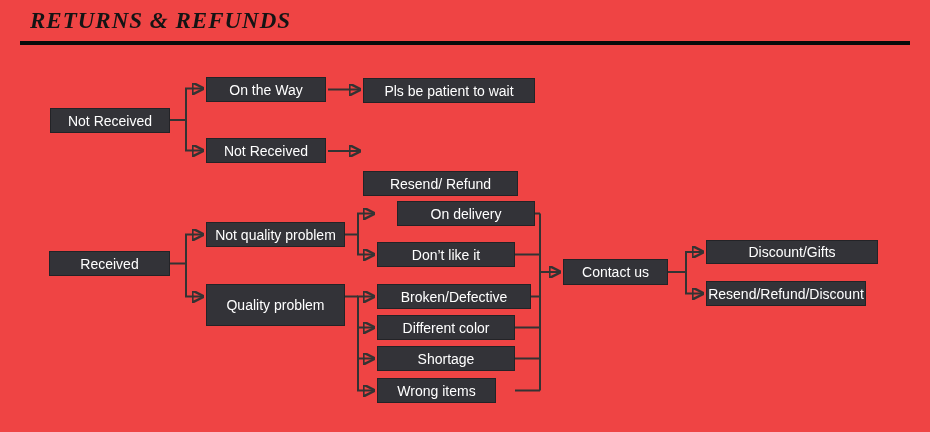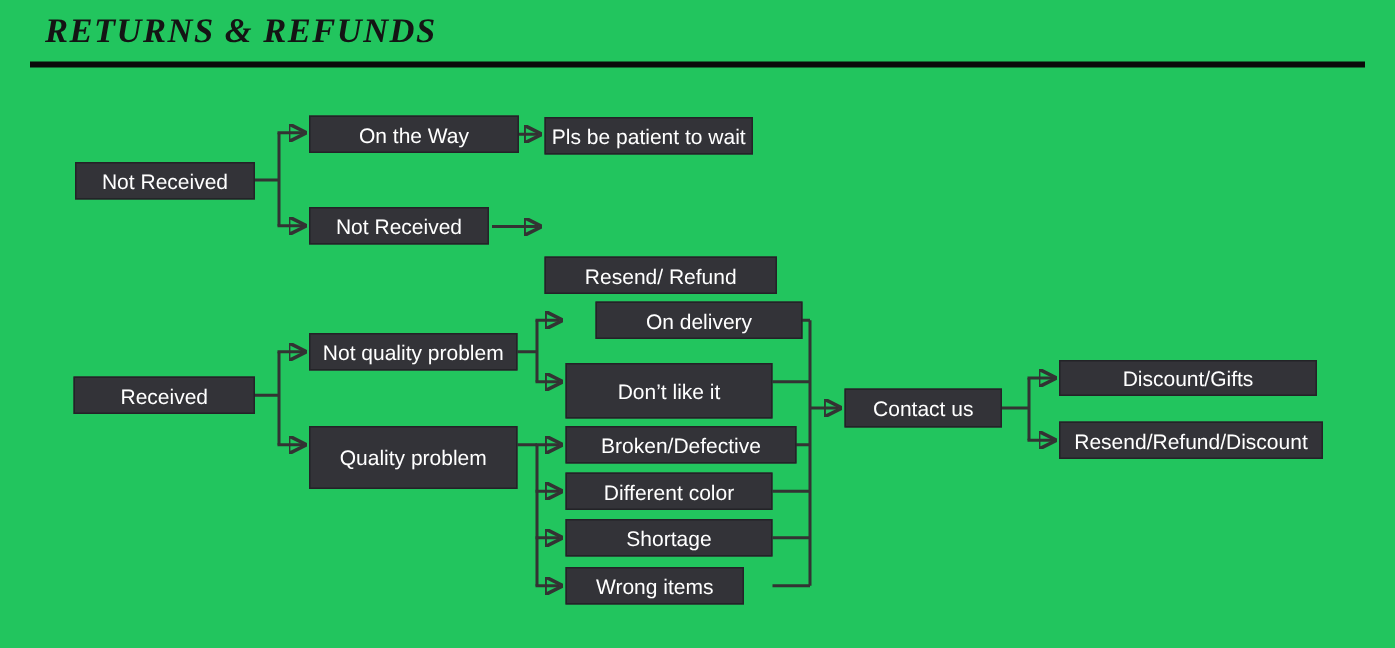--- a/index.html
+++ b/index.html
@@ -1,20 +1,20 @@
 <!DOCTYPE html>
 <html><head>
 <meta charset="utf-8">
 <style>
   html, body { margin: 0; padding: 0; background: #ffffff; }
   .stage {
     position: relative;
     width: 930px;
     height: 432px;
-    background: #22c55e;
+    background: #ef4444;
     overflow: hidden;
     font-family: "Liberation Sans", sans-serif;
   }
   .page-title {
     position: absolute;
     left: 30px;
     top: 8px;
     font-family: "Liberation Serif", serif;
     font-style: italic;
     font-weight: bold;
@@ -47,36 +47,36 @@
     color: #ffffff;
     font-size: 14px;
     display: flex;
     align-items: center;
     justify-content: center;
     white-space: nowrap;
     text-align: center;
   }
   
   .n-nr-root  { left: 50px;  top: 108px; width: 120px; height: 25px; }
-  .n-nr-b1    { left: 206px; top: 77px;  width: 140px; height: 25px; }
-  .n-nr-o1    { left: 363px; top: 78px;  width: 139px; height: 25px; }
+  .n-nr-b1    { left: 206px; top: 77px;  width: 120px; height: 25px; }
+  .n-nr-o1    { left: 363px; top: 78px;  width: 172px; height: 25px; }
   .n-nr-b2    { left: 206px; top: 138px; width: 120px; height: 25px; }
   .n-nr-o2    { left: 363px; top: 139px; width: 155px; height: 25px; margin-top: 32px; }
   .n-rc-root  { left: 49px;  top: 251px; width: 121px; height: 25px; }
   .n-rc-c1    { left: 206px; top: 222px; width: 139px; height: 25px; }
   .n-rc-c2    { left: 206px; top: 284px; width: 139px; height: 42px; }
   .n-rc-r1    { left: 377px; top: 201px; width: 138px; height: 25px; margin-left: 20px; }
-  .n-rc-r2    { left: 377px; top: 242px; width: 138px; height: 37px; }
+  .n-rc-r2    { left: 377px; top: 242px; width: 138px; height: 25px; }
   .n-rc-r3    { left: 377px; top: 284px; width: 154px; height: 25px; }
   .n-rc-r4    { left: 377px; top: 315px; width: 138px; height: 25px; }
   .n-rc-r5    { left: 377px; top: 346px; width: 138px; height: 25px; }
   .n-rc-r6    { left: 377px; top: 378px; width: 119px; height: 25px; }
   .n-action   { left: 563px; top: 259px; width: 105px; height: 26px; }
   .n-out1     { left: 706px; top: 240px; width: 172px; height: 24px; }
-  .n-out2     { left: 706px; top: 281px; width: 176px; height: 25px; }
+  .n-out2     { left: 706px; top: 281px; width: 160px; height: 25px; }
 </style>
 </head>
 <body>
 
 <div class="stage">
 
   <div class="page-title">RETURNS &amp; REFUNDS</div>
   <div class="title-rule"></div>
 
   <svg class="connectors" viewBox="0 0 930 432" xmlns="http://www.w3.org/2000/svg">

